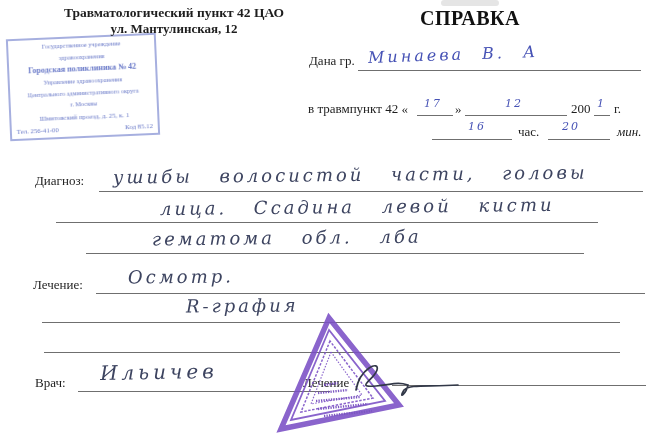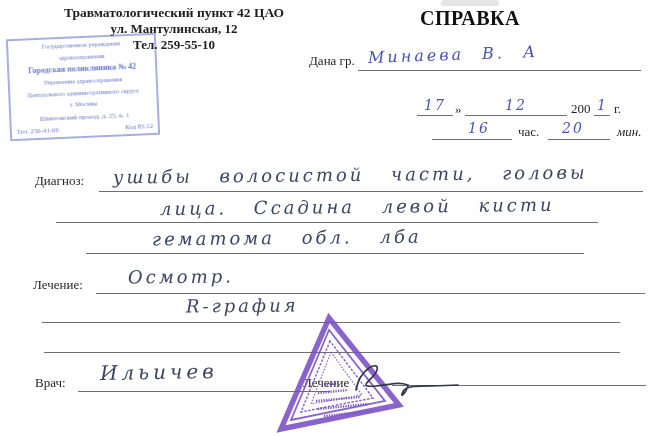--- a/index.html
+++ b/index.html
@@ -13,21 +13,21 @@
   .rule { position:absolute; height:1px; background:#474747; opacity:.78; }
 
   
   .hw {
     position:absolute; font-family:"DejaVu Serif", serif; font-style:italic;
     white-space:nowrap; line-height:1;
   }
   .ink-blue { color:#4652b5; }
   .ink-dark { color:#3d4460; }
   .hw-name { font-size:16px; letter-spacing:3px; word-spacing:10px; transform:rotate(-2deg); }
-  .hw-num  { font-size:14px; letter-spacing:2px; }
+  .hw-num  { font-size:11px; letter-spacing:2px; }
   .hw-diag { font-size:18px; letter-spacing:3px; word-spacing:18px; transform:rotate(-0.6deg); }
   .hw-doc  { font-size:20px; letter-spacing:4px; transform:rotate(-1deg); }
 
   
   .header-block { left:28px; top:5px; width:292px; text-align:center; z-index:3; }
   .header-block .l1 { font-size:13.5px; }
   .header-block .l2, .header-block .l3 { font-size:13px;font-family:Liberation Serif, serif; }
 
   
   .blue-stamp {
@@ -56,21 +56,20 @@
   .sig { position:absolute; left:346px; top:356px; z-index:5; }
 </style>
 </head>
 <body>
 
 <div class="page">
 
   <div class="abs header-block">
     <div class="print bold l1">Травматологический пункт 42 ЦАО</div>
     <div class="print bold l2">ул. Мантулинская, 12</div>
-    <div class="print bold l3">Тел. 259-55-10</div>
   </div>
 
   <div class="abs blue-stamp">
     <div class="sl s-sm">Государственное учреждение</div>
     <div class="sl s-sm">здравоохранения</div>
     <div class="sl s-lg">Городская поликлиника № 42</div>
     <div class="sl s-sm">Управление здравоохранения</div>
     <div class="sl s-sm">Центрального административного округа</div>
     <div class="sl s-sm">г. Москвы</div>
     <div class="sl s-md">Шмитовский проезд, д. 25, к. 1</div>
@@ -82,20 +81,21 @@
 
   <div class="abs smudge"></div>
 
   <div class="abs title">СПРАВКА</div>
 
   <div class="abs print" style="left:309px;top:53px;">Дана гр.</div>
   <span class="hw hw-name ink-blue" style="left:368px;top:47px;">Минаева В. А</span>
   <div class="rule" style="left:358px;top:70px;width:283px;"></div>
 
 
+  <div class="abs print" style="left:308px;top:101px;">в травмпункт 42 «</div>
   <span class="hw hw-num ink-blue" style="left:424px;top:98px;">17</span>
   <div class="rule" style="left:417px;top:115px;width:36px;"></div>
   <div class="abs print" style="left:455px;top:101px;">»</div>
   <span class="hw hw-num ink-blue" style="left:505px;top:98px;">12</span>
   <div class="rule" style="left:465px;top:115px;width:102px;"></div>
   <div class="abs print" style="left:571px;top:101px;">200</div>
   <span class="hw hw-num ink-blue" style="left:597px;top:98px;">1</span>
   <div class="rule" style="left:594px;top:115px;width:16px;"></div>
   <div class="abs print" style="left:614px;top:101px;">г.</div>
 

